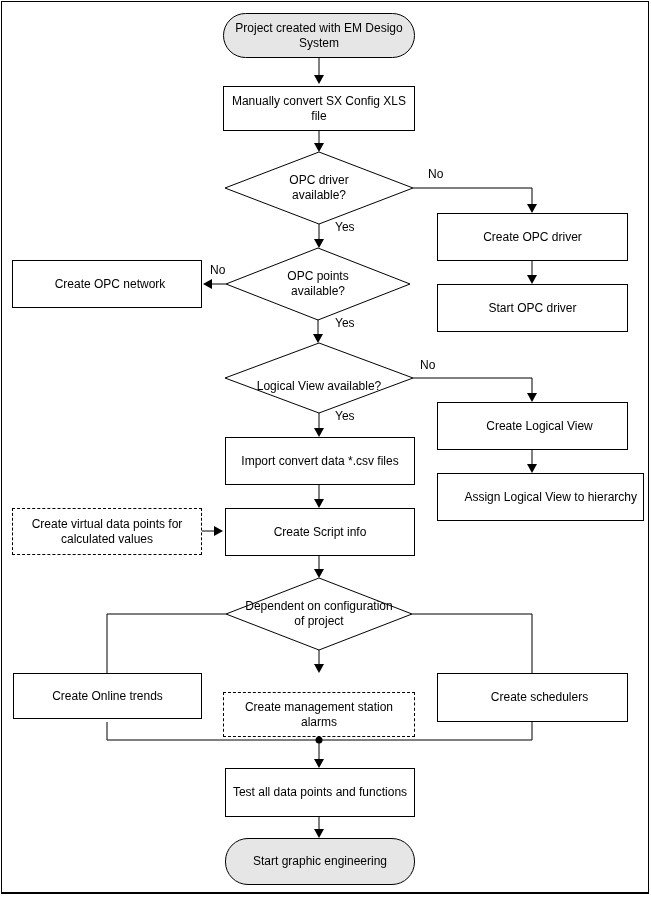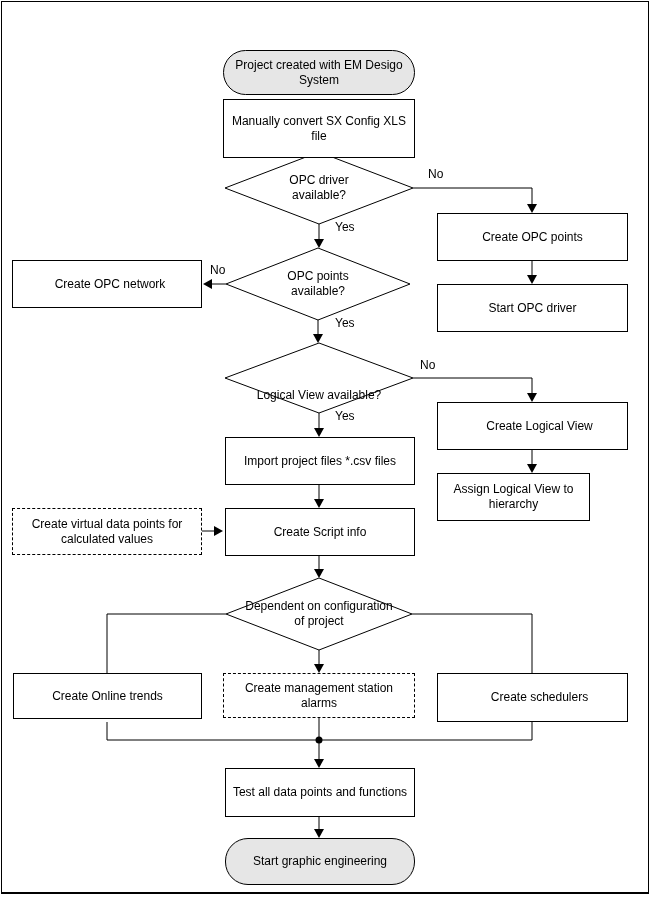--- a/index.html
+++ b/index.html
@@ -81,74 +81,74 @@
     </g>
     <g stroke="#000" stroke-width="1" fill="#ffffff">
 
       <polygon points="319,152 413,188 319,224 225,188"></polygon>
       <polygon points="318,248 410,284 318,320 226,284"></polygon>
       <polygon points="319,343 413,378 319,413 225,378"></polygon>
       <polygon points="319,578 412,614 319,650 226,614"></polygon>
     </g>
   </svg>
 
-  <div class="node terminator" style="left:223px; top:13px; width:192px; height:45px;margin-top:37px;">
+  <div class="node terminator" style="left:223px; top:13px; width:192px; height:45px;">
     <span>Project created with EM Desigo System</span>
   </div>
   <div class="node terminator" style="left:225px; top:838px; width:190px; height:47px;align-items:center;">
     <span>Start graphic engineering</span>
   </div>
 
-  <div class="node" style="left:223px; top:99px; width:192px; height:59px;">
+  <div class="node" style="left:223px; top:86px; width:192px; height:45px;">
     <span>Manually convert SX Config XLS file</span>
   </div>
   <div class="node" style="left:437px; top:213px; width:191px; height:48px;">
-    <span>Create OPC points</span>
+    <span>Create OPC driver</span>
   </div>
   <div class="node" style="left:437px; top:284px; width:191px; height:48px;justify-content:center;">
     <span>Start OPC driver</span>
   </div>
   <div class="node" style="left:12px; top:260px; width:190px; height:48px;padding-left:12px;">
     <span>Create OPC network</span>
   </div>
   <div class="node" style="left:437px; top:402px; width:191px; height:48px;padding-left:20px;">
     <span>Create Logical View</span>
   </div>
-  <div class="node" style="left:437px; top:473px; width:153px; height:48px;">
+  <div class="node" style="left:437px; top:473px; width:207px; height:48px;justify-content:flex-end;">
     <span>Assign Logical View to hierarchy</span>
   </div>
   <div class="node" style="left:225px; top:437px; width:190px; height:48px;">
-    <span>Import project files *.csv files</span>
+    <span>Import convert data *.csv files</span>
   </div>
   <div class="node dashed" style="left:12px; top:508px; width:190px; height:47px;">
     <span>Create virtual data points for calculated values</span>
   </div>
   <div class="node" style="left:225px; top:508px; width:190px; height:48px;">
     <span>Create Script info</span>
   </div>
   <div class="node" style="left:13px; top:673px; width:189px; height:46px;">
     <span>Create Online trends</span>
   </div>
-  <div class="node dashed" style="left:223px; top:673px; width:192px; height:45px;">
+  <div class="node dashed" style="left:223px; top:692px; width:192px; height:45px;">
     <span>Create management station alarms</span>
   </div>
   <div class="node" style="left:437px; top:673px; width:191px; height:49px;padding-left:20px;">
     <span>Create schedulers</span>
   </div>
   <div class="node" style="left:225px; top:768px; width:190px; height:49px;">
     <span>Test all data points and functions</span>
   </div>
 
   <div class="dtext" style="left:225px; top:152px; width:188px; height:72px;">
     <span style="width:100px;">OPC driver available?</span>
   </div>
   <div class="dtext" style="left:226px; top:248px; width:184px; height:72px;">
     <span style="width:110px;">OPC points available?</span>
   </div>
-  <div class="dtext" style="left:225px; top:333px; width:188px; height:70px;align-items:flex-end;">
+  <div class="dtext" style="left:225px; top:351px; width:188px; height:70px;">
     <span style="width:170px;">Logical View available?</span>
   </div>
   <div class="dtext" style="left:226px; top:578px; width:186px; height:72px;">
     <span style="width:160px;">Dependent on configuration of project</span>
   </div>
 
   <div class="elabel" style="left:428px; top:167px;">No</div>
   <div class="elabel" style="left:335px; top:220px;">Yes</div>
   <div class="elabel" style="left:210px; top:263px;">No</div>
   <div class="elabel" style="left:335px; top:316px;">Yes</div>

